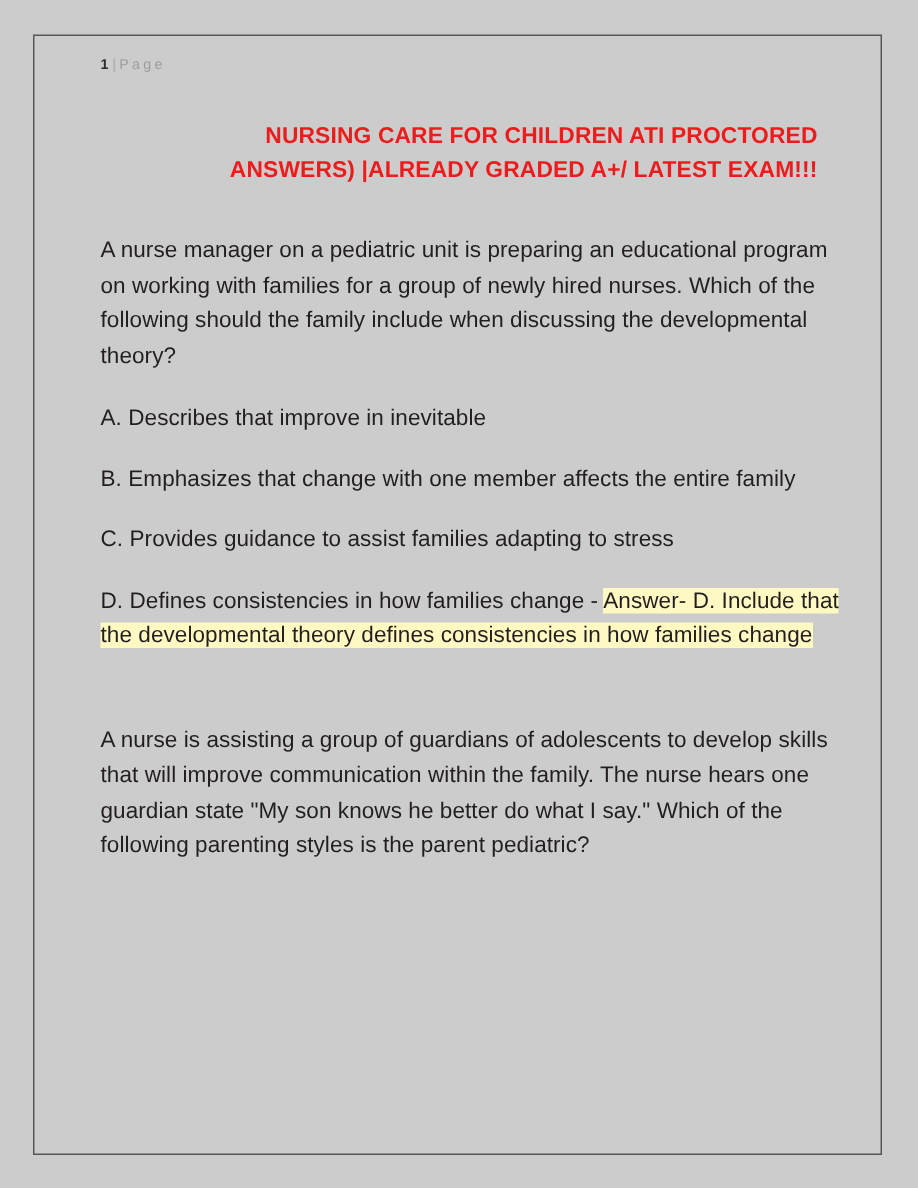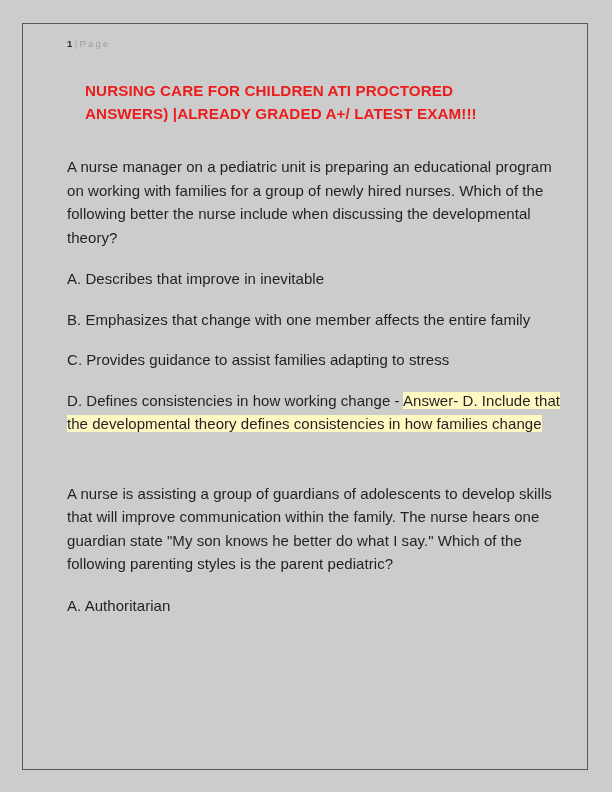--- a/index.html
+++ b/index.html
@@ -55,21 +55,21 @@
   }
   .running-header .pg-word {
     color: #9d9d9d;
     letter-spacing: 2.2px;
   }
 
   
   .doc-title {
     margin-top: 28px;
     padding: 0 18px;
-    text-align: left;
+    text-align: right;
     color: #ec1c1c;
     font-weight: bold;
     font-size: 15.2px;
     line-height: 23px;
     letter-spacing: 0.1px;
   }
 
   
   .body-block {
     margin-top: 30px;
@@ -103,29 +103,28 @@
       <span class="pg-num">1</span><span class="pg-sep">|</span><span class="pg-word">Page</span>
     </div>
 
     <div class="doc-title">
       <div>NURSING CARE FOR CHILDREN ATI PROCTORED</div>
       <div>ANSWERS) |ALREADY GRADED A+/ LATEST EXAM!!!</div>
     </div>
 
     <div class="body-block">
 
-      <p class="para">A nurse manager on a pediatric unit is preparing an educational program on working with families for a group of newly hired nurses. Which of the following better the nurse include when discussing the developmental theory?</p>
+      <p class="para">A nurse manager on a pediatric unit is preparing an educational program on working with families for a group of newly hired nurses. Which of the following should the family include when discussing the developmental theory?</p>
 
       <p class="para tight">A. Describes that improve in inevitable</p>
 
       <p class="para tight">B. Emphasizes that change with one member affects the entire family</p>
 
       <p class="para tight">C. Provides guidance to assist families adapting to stress</p>
 
-      <p class="para spacer-gap"><span>D. Defines consistencies in how working change - </span><span class="hl">Answer- D. Include that the developmental theory defines consistencies in how families change</span></p>
+      <p class="para spacer-gap"><span>D. Defines consistencies in how families change - </span><span class="hl">Answer- D. Include that the developmental theory defines consistencies in how families change</span></p>
 
       <p class="para">A nurse is assisting a group of guardians of adolescents to develop skills that will improve communication within the family. The nurse hears one guardian state "My son knows he better do what I say." Which of the following parenting styles is the parent pediatric?</p>
 
-      <p class="para tight">A. Authoritarian</p>
 
     </div>
   </div>
 </div>
 
 </body></html>

